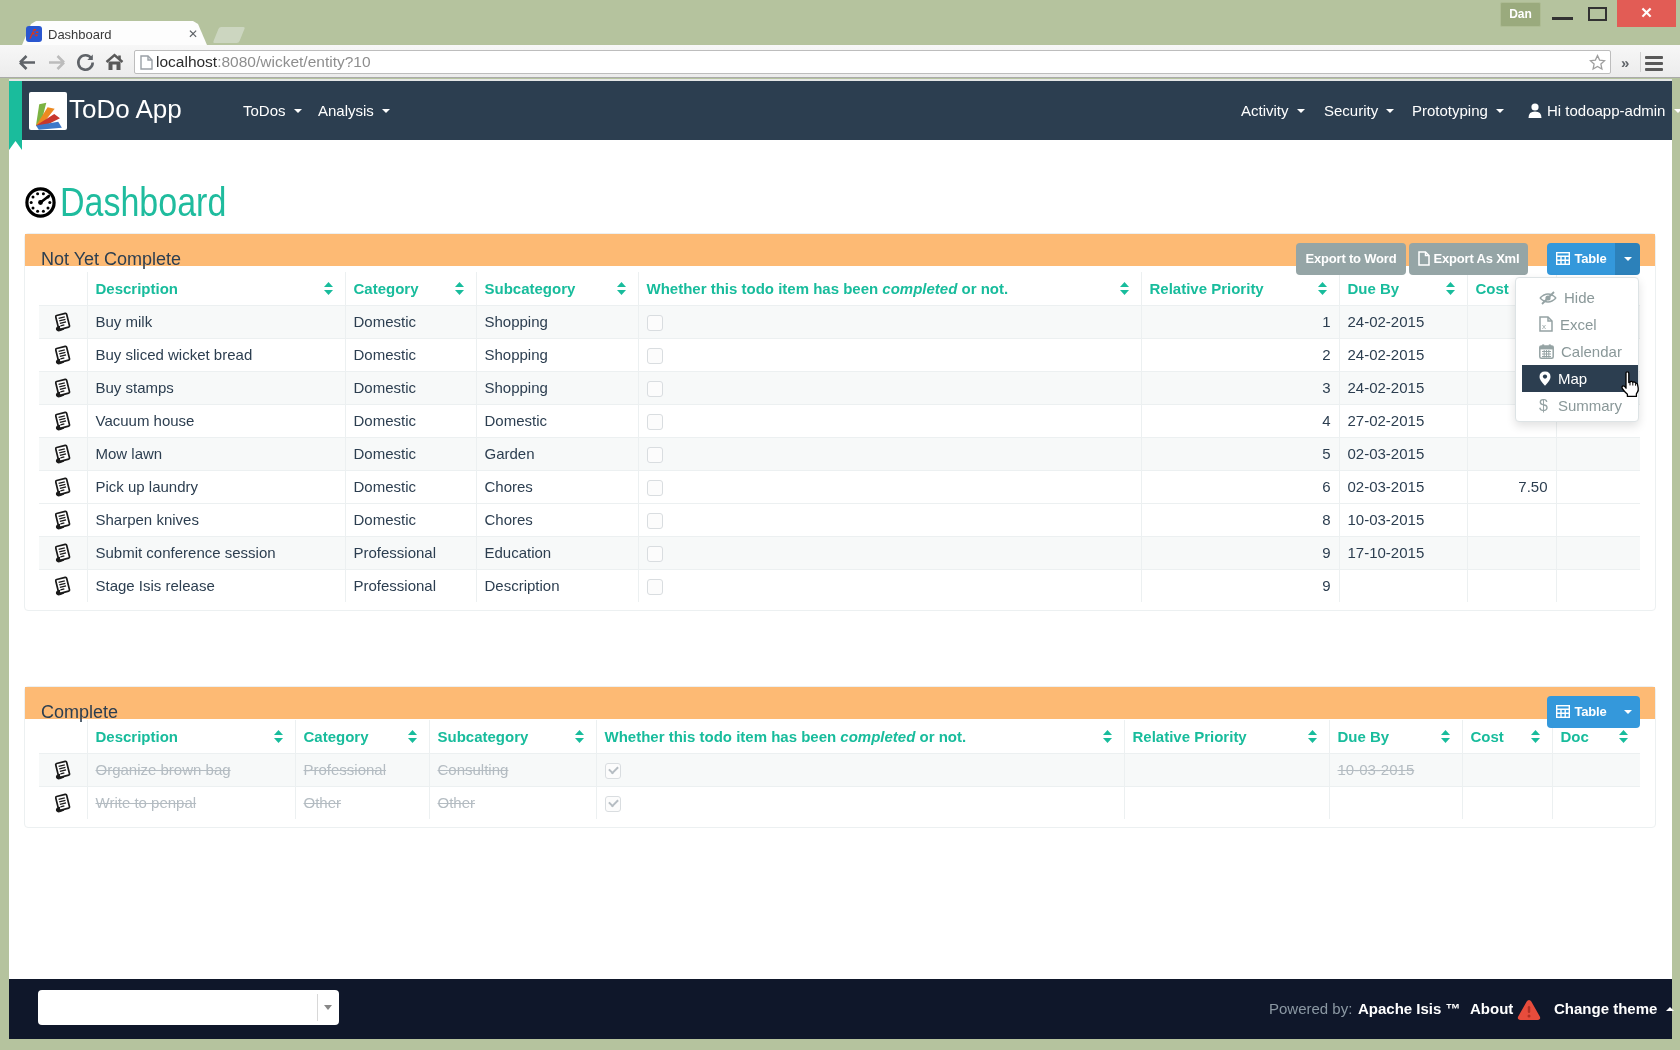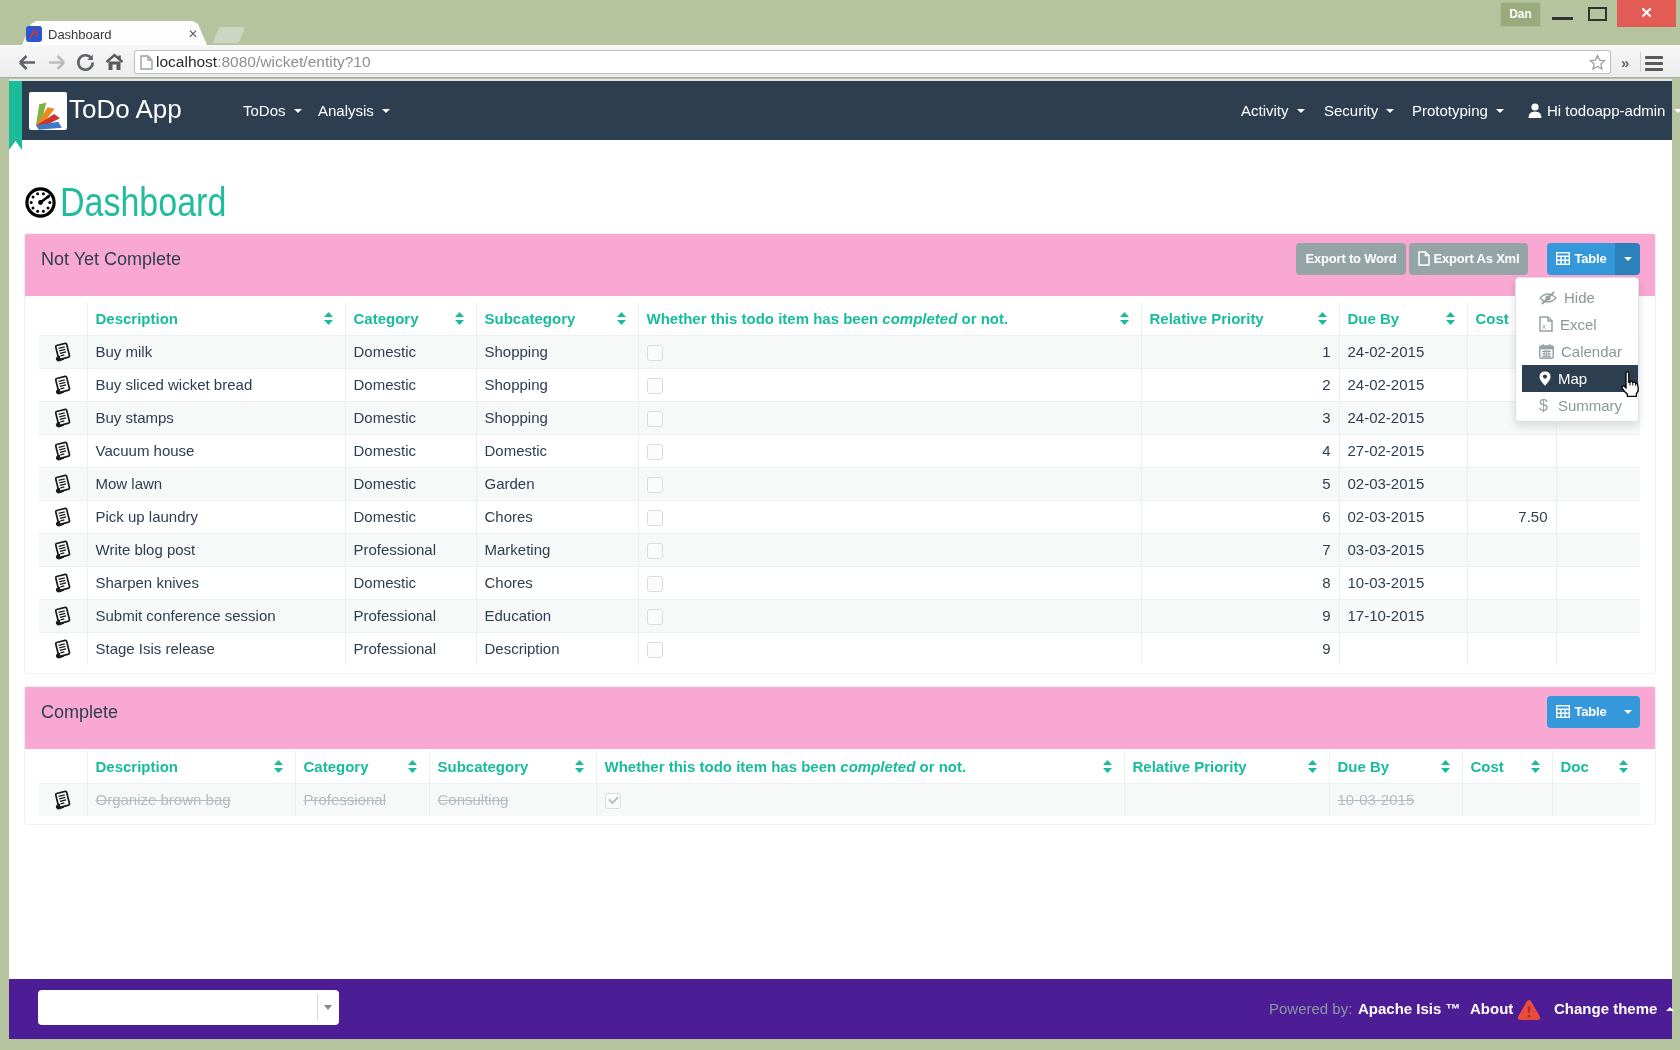--- a/index.html
+++ b/index.html
@@ -31,21 +31,21 @@
 .brand { left:60px; top:15px; font-size:26px; color:#fff; }
 .nav { top:23px; font-size:15px; font-weight:400; color:#fff; white-space:nowrap;margin-left:28px; }
 .caret { display:inline-block; width:0; height:0; border-left:4px solid transparent; border-right:4px solid transparent; border-top:4px solid #fff; vertical-align:middle; margin-left:4px; margin-top:-2px; }
 .caret-up { display:inline-block; width:0; height:0; border-left:4px solid transparent; border-right:4px solid transparent; border-bottom:4px solid #fff; vertical-align:middle; margin-left:4px; margin-top:-2px; }
 
 
 .h1 { left:16px; top:101px; font-size:40px; color:#1fbc9e; }
 .h1 .t { display:inline-block; transform:scaleX(0.85); transform-origin:0 60%; }
 
 .panel { left:15px; width:1632px; border:1px solid #ecf0f1; border-radius:4px; background:#fff; }
-.phead { height:62px; background:#f9a8d4; position:relative; }
+.phead { height:32px; background:#fdba74; position:relative; }
 .ptitle { position:absolute; left:16px; top:15px; font-size:18px; color:#2c3e50; }
 .pbody { padding:6px 14px 8px 14px; }
 
 .btn { position:absolute; height:32px; border-radius:4px; color:#fff; font-size:13px; font-weight:bold; text-align:center; letter-spacing:-0.2px; }
 .grey { background:#95a5a6; }
 .blue { background:#3498db; }
 .blued { background:#2c81ba; }
 
 
 .tbl { border-collapse:collapse; table-layout:fixed; width:1601px; font-size:15px; color:#2c3e50; }
@@ -62,21 +62,21 @@
 .cb { display:inline-block; width:16px; height:16px; background:#fcfcfc; border:1px solid #d9dde0; border-radius:3px; vertical-align:middle; position:relative; }
 .cb.chk::after { content:""; position:absolute; left:3px; top:2px; width:7px; height:4px; border-left:2.5px solid #b6bdc3; border-bottom:2.5px solid #b6bdc3; transform:rotate(-45deg); }
 
 
 .dd { left:1515px; top:277px; width:124px; height:145px; background:#fff; border:1px solid #dde3e5; border-radius:4px; box-shadow:0 4px 10px rgba(0,0,0,.12); padding-top:6px; }
 .dd .it { height:27px; line-height:27px; font-size:15px; color:#8a9899; padding-left:17px; white-space:nowrap;margin-left:6px; }
 .dd .it svg { vertical-align:-2px; margin-right:7px; }
 .dd .it.act { background:#2c3e50; color:#fff; }
 
 
-.footer { left:0; top:900px; width:1663px; height:60px; background:#4c1d95; }
+.footer { left:0; top:900px; width:1663px; height:60px; background:#0f172a; }
 .fsel { position:absolute; left:29px; top:11px; width:301px; height:35px; background:#fff; border-radius:4px; }
 .fsel::before { content:""; position:absolute; right:21px; top:4px; bottom:4px; width:1px; background:#d8d8d8; }
 .fsel::after { content:""; position:absolute; right:7px; top:15px; width:0; height:0; border-left:4px solid transparent; border-right:4px solid transparent; border-top:5px solid #888; }
 .ftxt { position:absolute; top:21px; font-size:15px; color:#fff; white-space:nowrap; }
 </style></head>
 <body>
 
 <div class="abs dan">Dan</div>
 <div class="abs minb"></div>
 <div class="abs maxb"></div>
@@ -316,37 +316,20 @@
                 </svg></td>
               <td>Pick up laundry</td>
               <td>Domestic</td>
               <td>Chores</td>
               <td><span class="cb"></span></td>
               <td class="num">6</td>
               <td>02-03-2015</td>
               <td class="num">7.50</td>
               <td></td>
             </tr>
-            <tr class="odd">
-              <td class="icn"><svg width="22" height="22" viewBox="0 0 22 22">
-                  <g transform="rotate(-14 11 11)">
-                    <rect x="5.2" y="3.2" width="11.2" height="14.2" rx="1.2" fill="#fff" stroke="#1a1a1a" stroke-width="1.7"></rect>
-                    <path d="M7.6 6.4h6.4M7.6 9h6.4M7.6 11.6h6.4M7.6 14.2h4" stroke="#1a1a1a" stroke-width="1.3"></path>
-                    <path d="M4.0 14.8 q-1.8 1.4 -0.6 3.0 q0.9 1.2 3.0 0.9 l3.4 -0.6 q-3.0 0 -3.6 -1.4 q-0.5 -1.2 0.6 -2.2 Z" fill="#1a1a1a" stroke="#1a1a1a" stroke-width="1.1" stroke-linejoin="round"></path>
-                  </g>
-                </svg></td>
-              <td>Write blog post</td>
-              <td>Professional</td>
-              <td>Marketing</td>
-              <td><span class="cb"></span></td>
-              <td class="num">7</td>
-              <td>03-03-2015</td>
-              <td class="num"></td>
-              <td></td>
-            </tr>
             <tr>
               <td class="icn"><svg width="22" height="22" viewBox="0 0 22 22">
                   <g transform="rotate(-14 11 11)">
                     <rect x="5.2" y="3.2" width="11.2" height="14.2" rx="1.2" fill="#fff" stroke="#1a1a1a" stroke-width="1.7"></rect>
                     <path d="M7.6 6.4h6.4M7.6 9h6.4M7.6 11.6h6.4M7.6 14.2h4" stroke="#1a1a1a" stroke-width="1.3"></path>
                     <path d="M4.0 14.8 q-1.8 1.4 -0.6 3.0 q0.9 1.2 3.0 0.9 l3.4 -0.6 q-3.0 0 -3.6 -1.4 q-0.5 -1.2 0.6 -2.2 Z" fill="#1a1a1a" stroke="#1a1a1a" stroke-width="1.1" stroke-linejoin="round"></path>
                   </g>
                 </svg></td>
               <td>Sharpen knives</td>
               <td>Domestic</td>
@@ -452,20 +435,37 @@
                     <path d="M7.6 6.4h6.4M7.6 9h6.4M7.6 11.6h6.4M7.6 14.2h4" stroke="#1a1a1a" stroke-width="1.3"></path>
                     <path d="M4.0 14.8 q-1.8 1.4 -0.6 3.0 q0.9 1.2 3.0 0.9 l3.4 -0.6 q-3.0 0 -3.6 -1.4 q-0.5 -1.2 0.6 -2.2 Z" fill="#1a1a1a" stroke="#1a1a1a" stroke-width="1.1" stroke-linejoin="round"></path>
                   </g>
                 </svg></td>
               <td class="strike">Organize brown bag</td>
               <td class="strike">Professional</td>
               <td class="strike">Consulting</td>
               <td><span class="cb chk"></span></td>
               <td class="num"></td>
               <td class="strike">10-03-2015</td>
+              <td class="num"></td>
+              <td></td>
+            </tr>
+            <tr>
+              <td class="icn"><svg width="22" height="22" viewBox="0 0 22 22">
+                  <g transform="rotate(-14 11 11)">
+                    <rect x="5.2" y="3.2" width="11.2" height="14.2" rx="1.2" fill="#fff" stroke="#1a1a1a" stroke-width="1.7"></rect>
+                    <path d="M7.6 6.4h6.4M7.6 9h6.4M7.6 11.6h6.4M7.6 14.2h4" stroke="#1a1a1a" stroke-width="1.3"></path>
+                    <path d="M4.0 14.8 q-1.8 1.4 -0.6 3.0 q0.9 1.2 3.0 0.9 l3.4 -0.6 q-3.0 0 -3.6 -1.4 q-0.5 -1.2 0.6 -2.2 Z" fill="#1a1a1a" stroke="#1a1a1a" stroke-width="1.1" stroke-linejoin="round"></path>
+                  </g>
+                </svg></td>
+              <td class="strike">Write to penpal</td>
+              <td class="strike">Other</td>
+              <td class="strike">Other</td>
+              <td><span class="cb chk"></span></td>
+              <td class="num"></td>
+              <td class="strike"></td>
               <td class="num"></td>
               <td></td>
             </tr>
           </tbody>
         </table>
       </div>
   </div>
 
   <div class="abs footer">
     <div class="fsel"></div>

